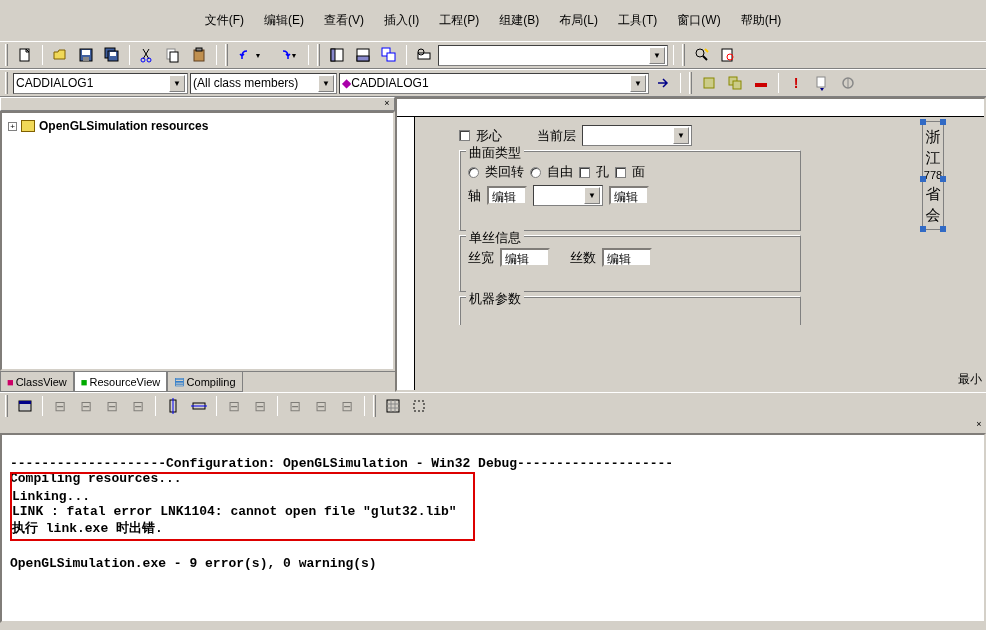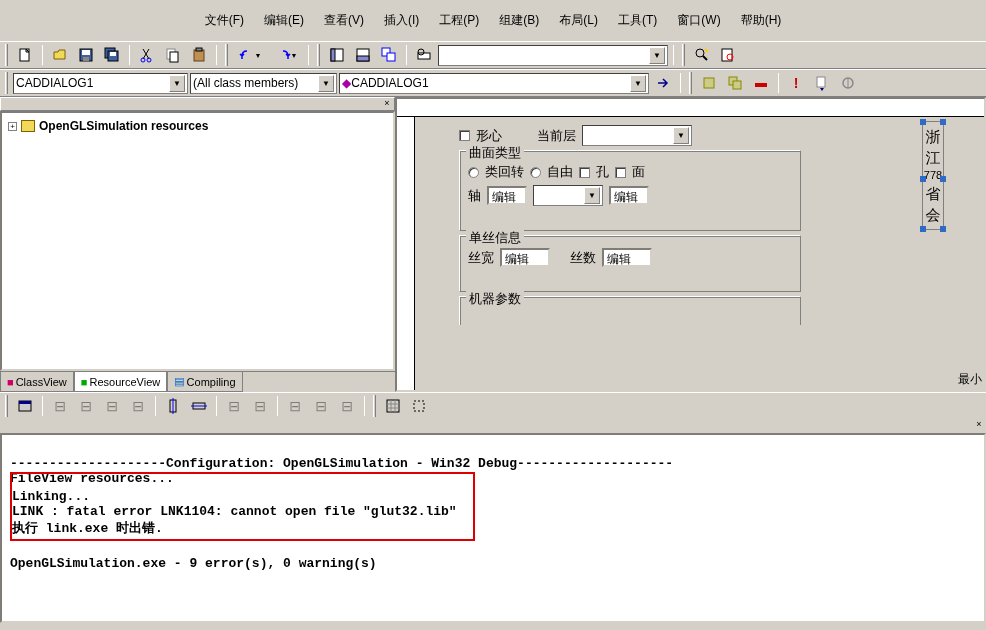--- a/index.html
+++ b/index.html
@@ -366,21 +366,21 @@
         <rect x="3" y="3" width="10" height="10" fill="none" stroke="#000" stroke-dasharray="2"></rect>
       </svg>
     </div>
 </div>
 
 <div class="output-header">
   <div class="pane-close">×</div>
 </div>
 <div class="output">
 <span>--------------------Configuration: OpenGLSimulation - Win32 Debug--------------------</span>
-<span>FileView resources...</span>
+<span>Compiling resources...</span>
 <div class="error-box">
 <span>Linking...</span>
 <span>LINK : fatal error LNK1104: cannot open file "glut32.lib"</span>
 <span>执行 link.exe 时出错.</span>
 </div>
 
 <span>OpenGLSimulation.exe - 9 error(s), 0 warning(s)</span>
 </div>
 
 </body></html>

